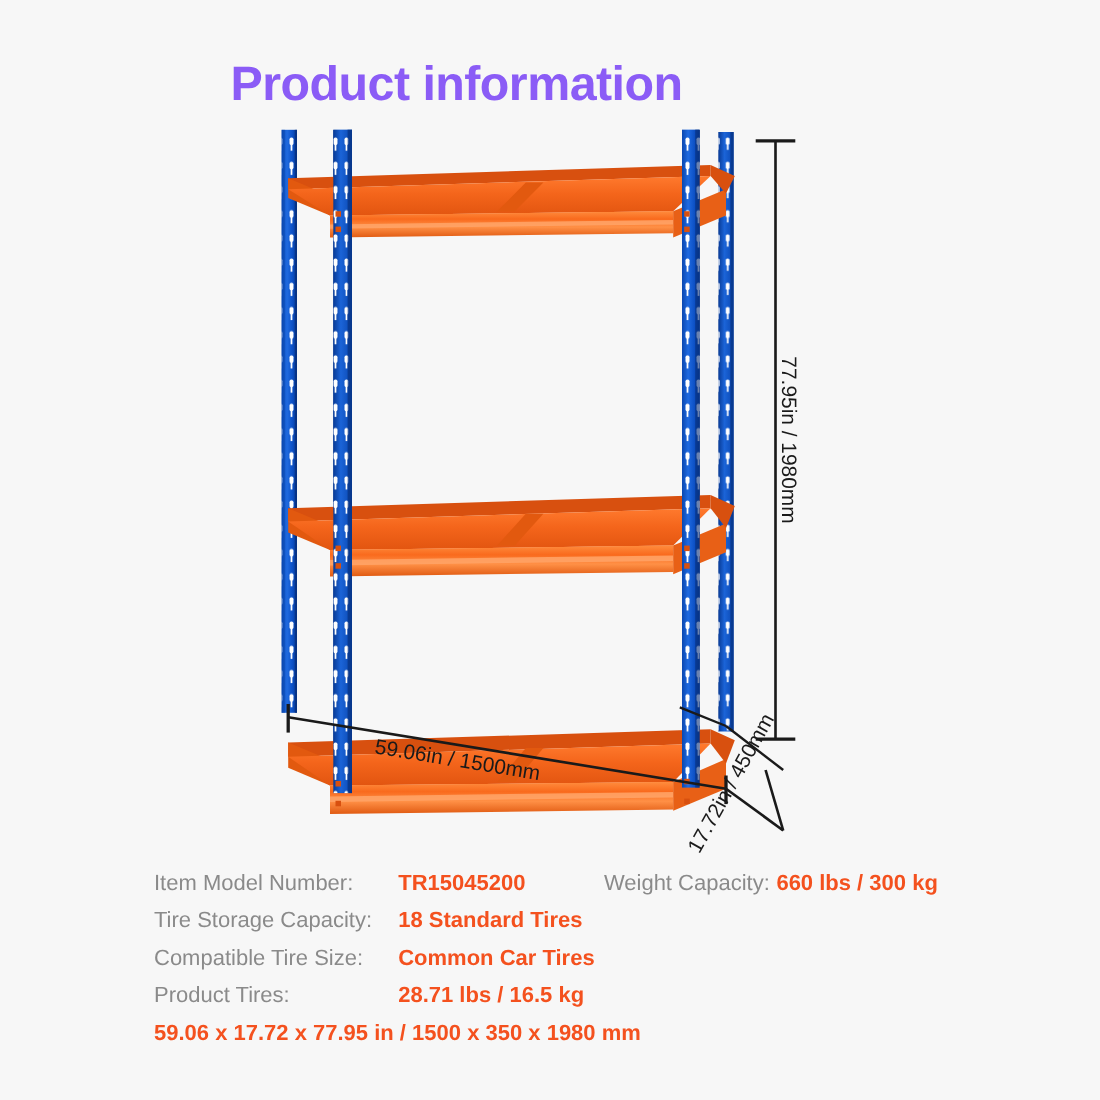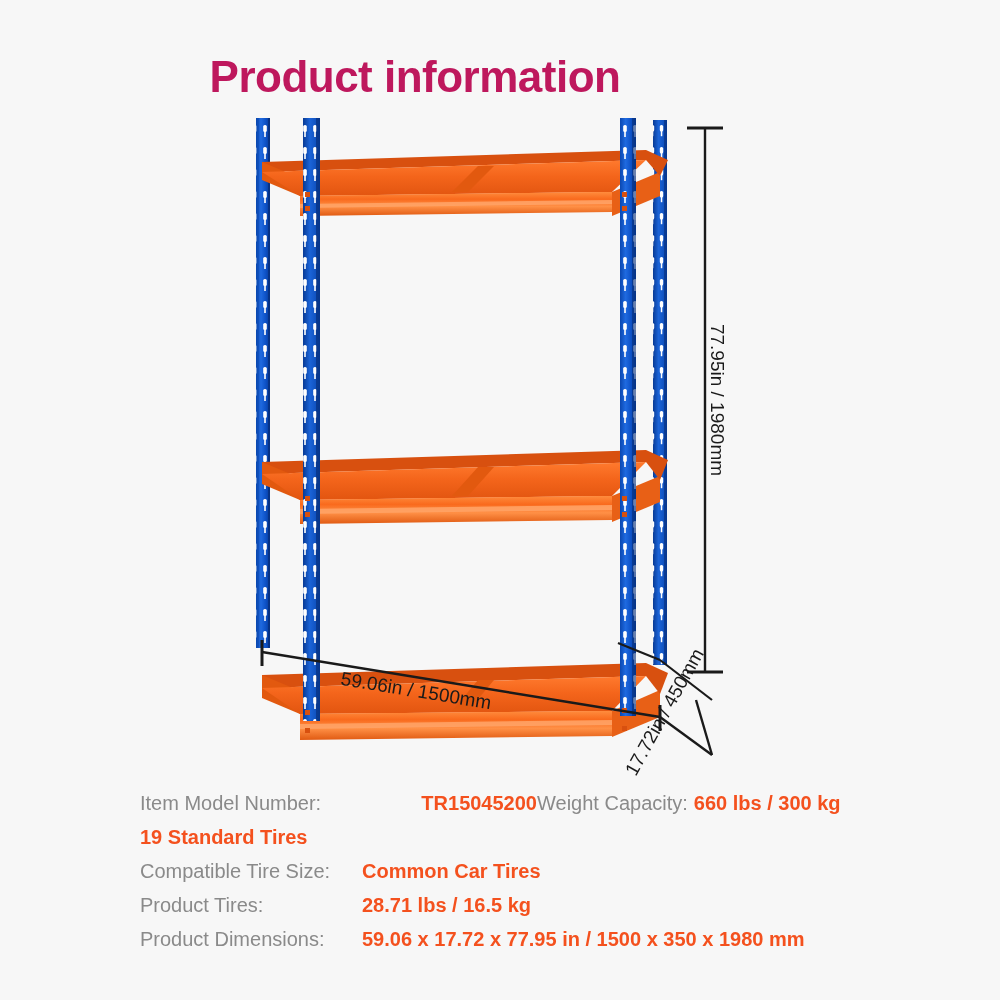--- a/index.html
+++ b/index.html
@@ -10,21 +10,21 @@
     overflow:hidden;
     position:relative;
   }
   #page{position:absolute;inset:0;}
 
   .title{
     position:absolute;top:52px;left:0;width:830px;
     text-align:center;
     font-size:44px;font-weight:bold;
     letter-spacing:-0.5px;
-    color:#be185d;
+    color:#8b5cf6;
   }
 
   .figure{position:absolute;top:100px;left:0;width:1000px;height:690px;}
   .figure svg{display:block;}
 
   
   .specs{
     position:absolute;left:140px;top:792px;width:790px;
   }
   .spec-row{
@@ -36,25 +36,24 @@
     color:#8a8a8a;
     font-size:20px;
     font-weight:normal;
     white-space:nowrap;
   }
   .spec-value{
     color:#f4511e;
     font-size:20px;
     font-weight:bold;
     white-space:nowrap;
-    text-align:right;
   }
   .spec-extra-label{
     color:#8a8a8a;font-size:20px;white-space:nowrap;
-    margin-left:0px;
+    margin-left:12px;
   }
   .spec-extra-value{
     color:#f4511e;font-size:20px;font-weight:bold;white-space:nowrap;
     margin-left:6px;
     text-align:right;
   }
   .row1 .spec-value{width:175px;display:inline-block;}
   .note{font-weight:bold;}
 </style>
 </head>
@@ -229,32 +228,32 @@
   <div class="specs">
 
     <div class="spec-row row1">
       <span class="spec-label">Item Model Number:</span>
       <span class="spec-value">TR15045200</span>
       <span class="spec-extra-label">Weight Capacity:</span>
       <span class="spec-extra-value">660 lbs / 300 kg</span>
     </div>
 
     <div class="spec-row">
-      <span class="spec-value">19 Standard Tires</span>
+      <span class="spec-label">Tire Storage Capacity:</span>
+      <span class="spec-value">18 Standard Tires</span>
     </div>
 
     <div class="spec-row">
       <span class="spec-label">Compatible Tire Size:</span>
       <span class="spec-value">Common Car Tires</span>
     </div>
 
     <div class="spec-row">
       <span class="spec-label">Product Tires:</span>
       <span class="spec-value">28.71 lbs / 16.5 kg</span>
     </div>
 
     <div class="spec-row">
-      <span class="spec-label">Product Dimensions:</span>
       <span class="spec-value">59.06 x 17.72 x 77.95 in / 1500 x 350 x 1980 mm</span>
     </div>
 
   </div>
 </div>
 
 </body></html>

